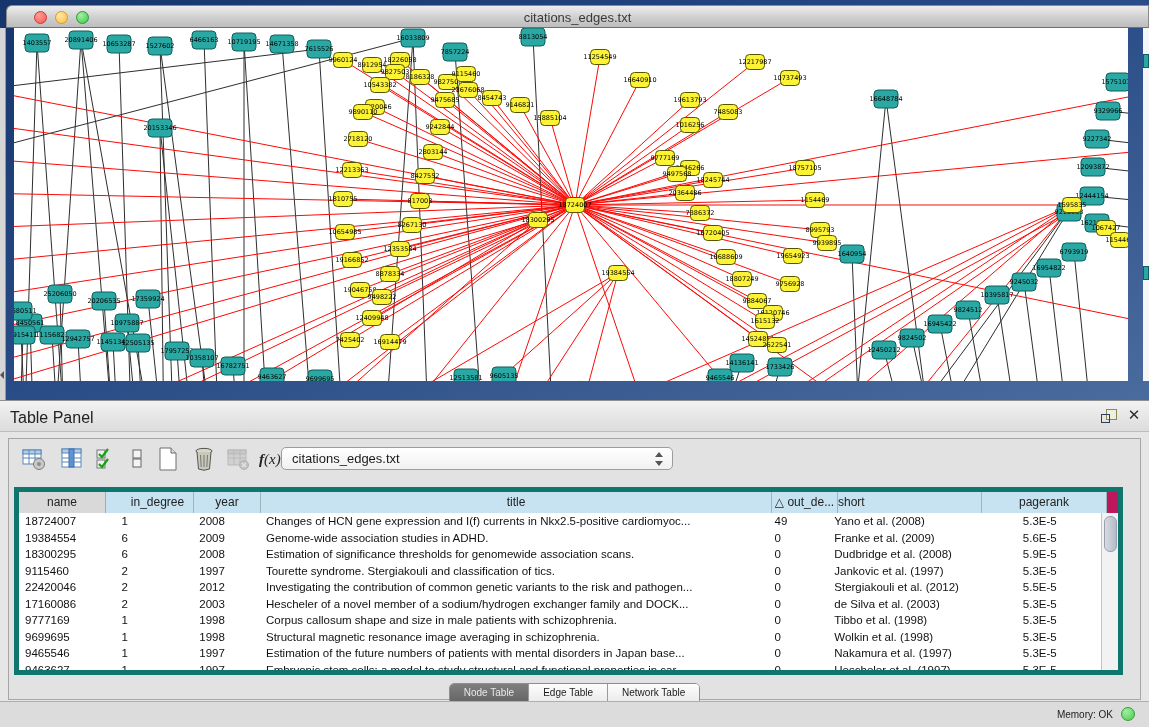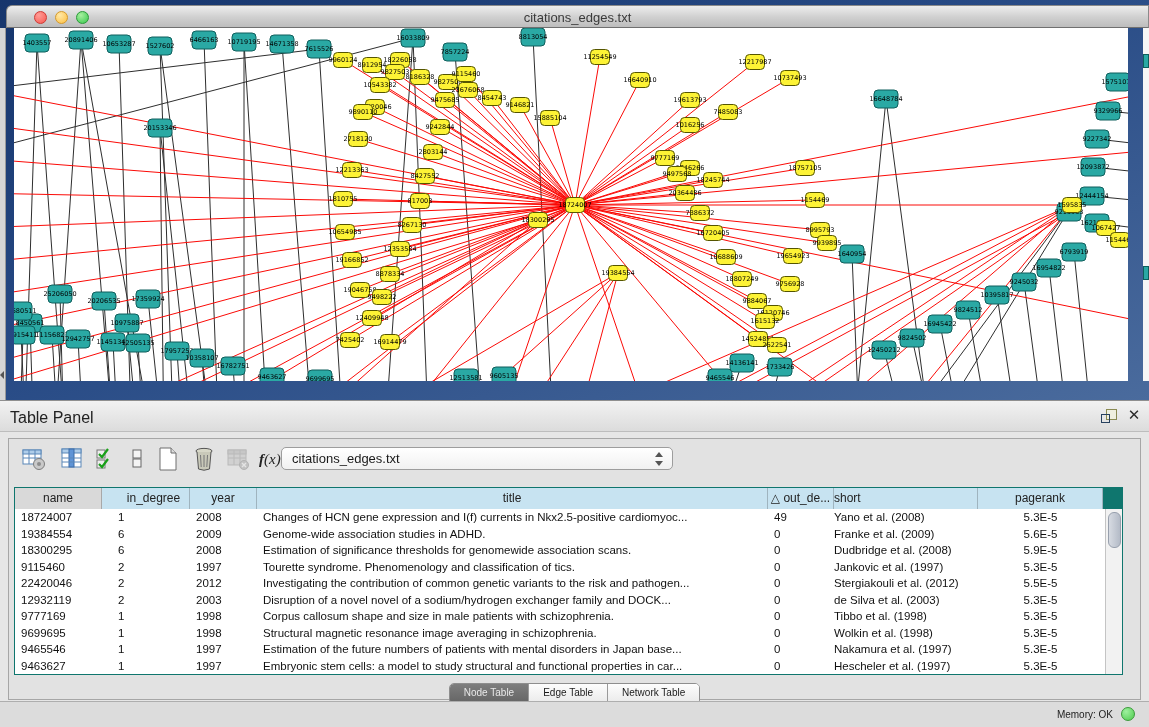--- a/index.html
+++ b/index.html
@@ -34,21 +34,21 @@
   .toolbar{position:absolute;left:0;top:0;width:100%;height:42px;}
   .tb-icon{position:absolute;top:7px;width:26px;height:26px;cursor:pointer;}
   .tb-icon svg{display:block;}
   .tb-icon.disabled{opacity:.45;cursor:default;}
   .fx{font-size:15px;font-style:italic;color:#222;font-family:"Liberation Serif","DejaVu Serif",serif;line-height:26px;}
   .dropdown{position:absolute;left:272px;top:8px;width:392px;height:23px;background:linear-gradient(#ffffff,#f1f1f1);border:1px solid #9d9d9d;border-radius:5px;box-sizing:border-box;font-size:13px;color:#1a1a1a;padding:3px 0 0 10px;cursor:pointer;}
   .dd-arrows{position:absolute;right:9px;top:4px;width:9px;height:14px;}
   .dd-arrows .up{position:absolute;left:1px;top:0;width:0;height:0;border-left:4px solid transparent;border-right:4px solid transparent;border-bottom:5px solid #555;}
   .dd-arrows .dn{position:absolute;left:1px;bottom:0;width:0;height:0;border-left:4px solid transparent;border-right:4px solid transparent;border-top:5px solid #555;}
 
-  .grid{position:absolute;left:5px;top:48px;width:1109px;height:188px;background:#0f766e;border:1px solid #0f766e;box-sizing:border-box;}
+  .grid{position:absolute;left:5px;top:48px;width:1109px;height:188px;background:#be185d;border:5px solid #0f766e;box-sizing:border-box;}
   .thead{display:flex;height:21px;border-bottom:1px solid #8f8f8f;}
   .th{box-sizing:border-box;border-right:1px solid #9fb4bf;background:#c7e3f1;font-size:12px;color:#222;text-align:center;line-height:20px;overflow:hidden;white-space:nowrap;cursor:pointer;}
   .th.gray{background:#d9d9d9;border-right-color:#a8a8a8;}
   .tbody{position:absolute;left:0;top:21px;right:16px;bottom:0;overflow:hidden;}
   .tr{display:flex;height:16.5px;background:#fff;cursor:default;}
   .td{box-sizing:border-box;font-size:11.5px;color:#111;line-height:16.5px;overflow:hidden;white-space:nowrap;padding-left:6px;}
   .c0{width:87px;} .c1{width:88px;padding-left:16px;} .c2{width:67px;} .c3{width:511px;} .c4{width:66px;} .c5{width:144px;text-align:left;padding-left:0;} .c6{width:125px;text-align:center;padding-left:0;}
   .vscroll{position:absolute;right:0;top:21px;width:16px;bottom:0;background:#f2f2f2;border-left:1px solid #c4c4c4;}
   .vthumb{position:absolute;left:2px;top:3px;width:11px;height:34px;border-radius:6px;background:linear-gradient(90deg,#d7dbe2,#b4bbc7);border:1px solid #98a0ad;cursor:pointer;}
 
@@ -824,39 +824,39 @@
               <div class="td c2">2008</div>
               <div class="td c3">Estimation of significance thresholds for genomewide association scans.</div>
               <div class="td c4">0</div>
               <div class="td c5">Dudbridge et al. (2008)</div>
               <div class="td c6">5.9E-5</div>
             </div>
             <div class="tr">
               <div class="td c0">9115460</div>
               <div class="td c1">2</div>
               <div class="td c2">1997</div>
-              <div class="td c3">Tourette syndrome. Phenomenology and classification of tics.</div>
+              <div class="td c3">Tourette syndrome. Stergiakouli and classification of tics.</div>
               <div class="td c4">0</div>
               <div class="td c5">Jankovic et al. (1997)</div>
               <div class="td c6">5.3E-5</div>
             </div>
             <div class="tr">
               <div class="td c0">22420046</div>
               <div class="td c1">2</div>
               <div class="td c2">2012</div>
               <div class="td c3">Investigating the contribution of common genetic variants to the risk and pathogen...</div>
               <div class="td c4">0</div>
               <div class="td c5">Stergiakouli et al. (2012)</div>
               <div class="td c6">5.5E-5</div>
             </div>
             <div class="tr">
-              <div class="td c0">12932119</div>
+              <div class="td c0">17160086</div>
               <div class="td c1">2</div>
               <div class="td c2">2003</div>
-              <div class="td c3">Disruption of a novel novel of a sodium/hydrogen exchanger family and DOCK...</div>
+              <div class="td c3">Hescheler of a novel member of a sodium/hydrogen exchanger family and DOCK...</div>
               <div class="td c4">0</div>
               <div class="td c5">de Silva et al. (2003)</div>
               <div class="td c6">5.3E-5</div>
             </div>
             <div class="tr">
               <div class="td c0">9777169</div>
               <div class="td c1">1</div>
               <div class="td c2">1998</div>
               <div class="td c3">Corpus callosum shape and size in male patients with schizophrenia.</div>
               <div class="td c4">0</div>

